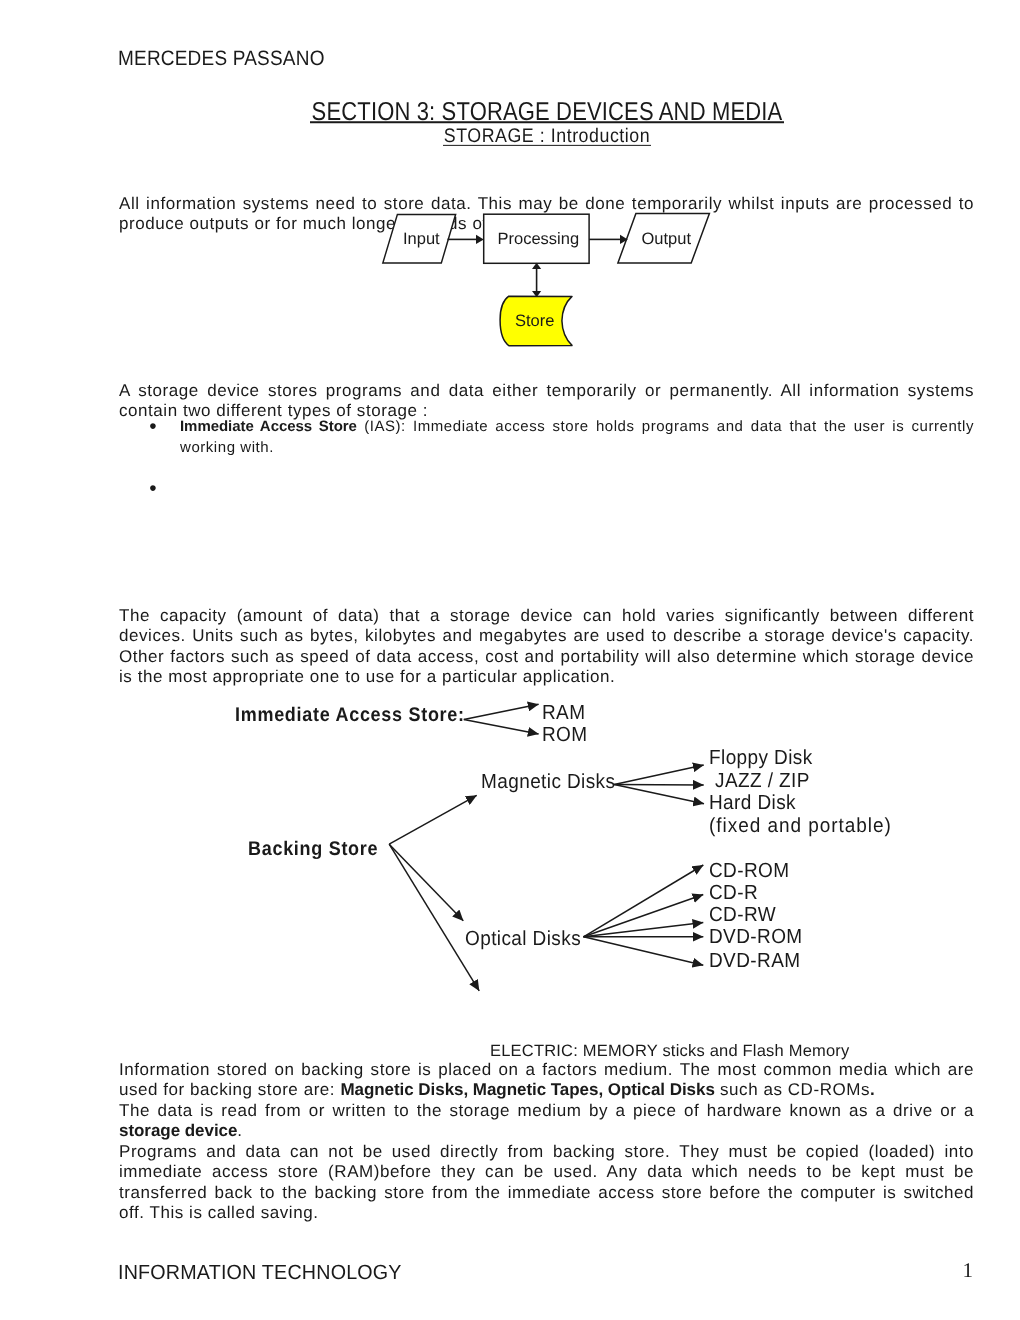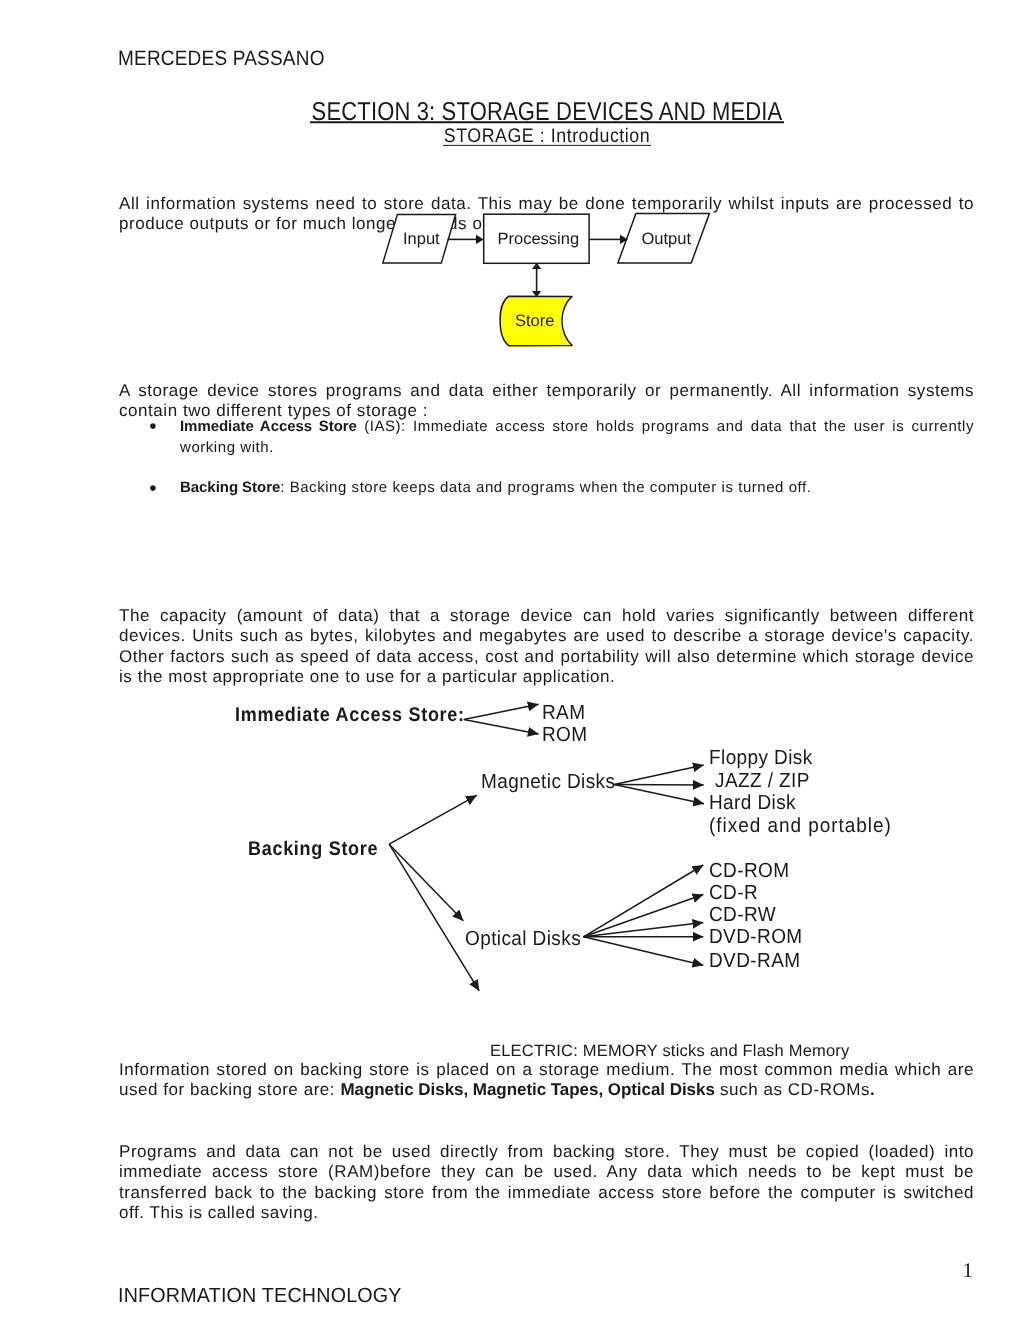--- a/index.html
+++ b/index.html
@@ -31,21 +31,21 @@
   #doc-subtitle{position:absolute;left:0;top:126.3px;width:1094px;text-align:center;
              font-size:17.8px;letter-spacing:0.55px;white-space:nowrap;will-change:transform;}
   #doc-subtitle span{display:inline-block;position:relative;
                      transform:scaleY(1.10);transform-origin:center bottom;}
   #doc-subtitle span::after{content:"";position:absolute;left:-1px;right:-1px;bottom:1.0px;
                   height:1.4px;background:#1a1a1a;transform:scaleY(0.909);transform-origin:center;}
 
   
   #footer-subject{position:absolute;left:118px;top:1261.5px;font-size:19.7px;
                   letter-spacing:0.2px;white-space:nowrap;transform:scaleY(1.04);
-                  transform-origin:left bottom;will-change:transform;margin-top:23px;}
+                  transform-origin:left bottom;will-change:transform;}
   #footer-page{position:absolute;left:932px;top:1258px;width:41px;text-align:right;
                font-size:21px;font-family:"Liberation Serif",serif;will-change:transform;}
 
   
   #flow-svg{position:absolute;left:0;top:0;will-change:transform;}
   #flow-svg text{font-family:"Liberation Sans",sans-serif;font-size:16.5px;fill:#1a1a1a;}
 
   
   #tree-svg{position:absolute;left:0;top:0;will-change:transform;}
   .tl{position:absolute;font-size:19px;letter-spacing:0.4px;white-space:nowrap;
@@ -88,21 +88,20 @@
     <text x="641.5" y="243.6">Output</text>
     <text x="515" y="326.3">Store</text>
   </svg>
 
   <div class="p" style="top:355.6px">A storage device stores programs and data either temporarily or permanently. All information systems contain two different types of storage :</div>
 
   <div class="bdot" style="top:416.2px">•</div>
   <div class="bul" style="top:416.6px;letter-spacing:0.55px"><b>Immediate Access Store</b><span> (IAS): Immediate access store holds programs and data that the user is currently working with.</span></div>
 
   <div class="bdot" style="top:477.8px">•</div>
-  <div class="bul" style="top:478.2px"><b>Backing Store</b><span>: Backing store keeps data and programs when the computer is turned off.</span></div>
 
 
   <div class="p" style="top:580.5px">The capacity (amount of data) that a storage device can hold varies significantly between different devices. Units such as bytes, kilobytes and megabytes are used to describe a storage device's capacity. Other factors such as speed of data access, cost and portability will also determine which storage device is the most appropriate one to use for a particular application.</div>
 
   <svg id="tree-svg" width="1020" height="1320">
     <defs>
       <marker id="ah" viewBox="0 0 11 10" refX="10.8" refY="5" markerWidth="11" markerHeight="10" orient="auto-start-reverse" markerUnits="userSpaceOnUse">
         <path d="M0 0 L11 5 L0 10 Z" fill="#1a1a1a"></path>
       </marker>
     </defs>
@@ -137,21 +136,22 @@
 
   <div class="tl" style="left:465px;top:928.8px">Optical Disks</div>
   <div class="tl" style="left:709px;top:861px">CD-ROM</div>
   <div class="tl" style="left:709px;top:883px">CD-R</div>
   <div class="tl" style="left:709px;top:904.5px">CD-RW</div>
   <div class="tl" style="left:709px;top:927px">DVD-ROM</div>
   <div class="tl" style="left:709px;top:951px">DVD-RAM</div>
 
   <div class="tl sm" style="left:490px;top:1043px">ELECTRIC: MEMORY sticks and Flash Memory</div>
 
-  <div class="p" style="top:1034.9px"><span>Information stored on backing store is placed on a storage medium. The most common media which are used for backing store are: </span><b>Magnetic Disks, Magnetic Tapes, Optical Disks</b><span> such as CD-ROMs</span><b>.</b></div>
+  <div class="p" style="top:1034.9px"><span>Information stored on backing store is placed on a factors medium. The most common media which are used for backing store are: </span><b>Magnetic Disks, Magnetic Tapes, Optical Disks</b><span> such as CD-ROMs</span><b>.</b></div>
 
+  <div class="p" style="top:1075.6px"><span>The data is read from or written to the storage medium by a piece of hardware known as a drive or a </span><b>storage device</b><span>.</span></div>
 
   <div class="p" style="top:1116.7px">Programs and data can not be used directly from backing store. They must be copied (loaded) into immediate access store (RAM)before they can be used. Any data which needs to be kept must be transferred back to the backing store from the immediate access store before the computer is switched off. This is called saving.</div>
 
   <div id="footer-subject">INFORMATION TECHNOLOGY</div>
   <div id="footer-page">1</div>
 
 </div>
 
 </body></html>

